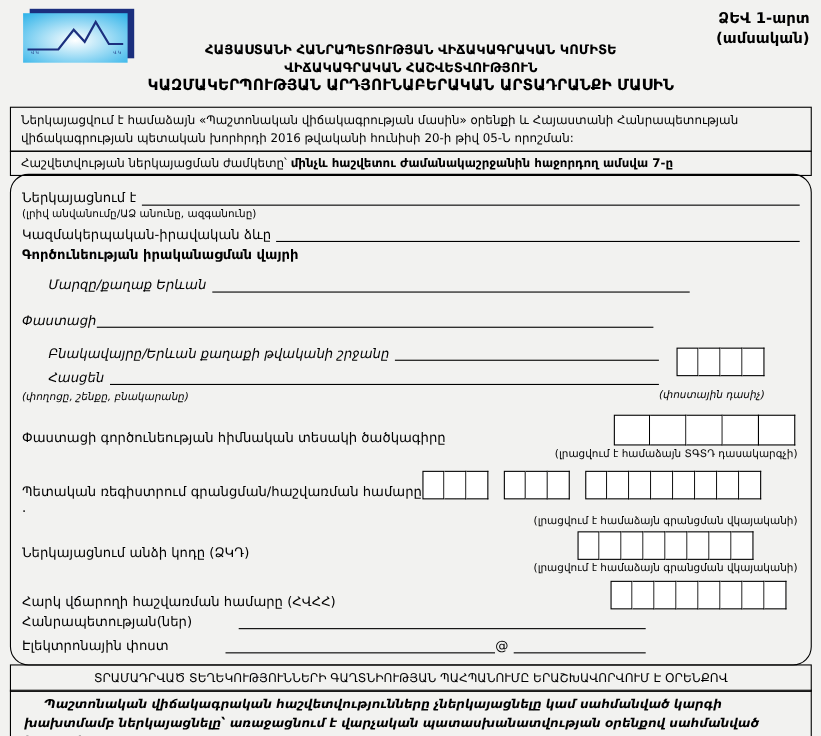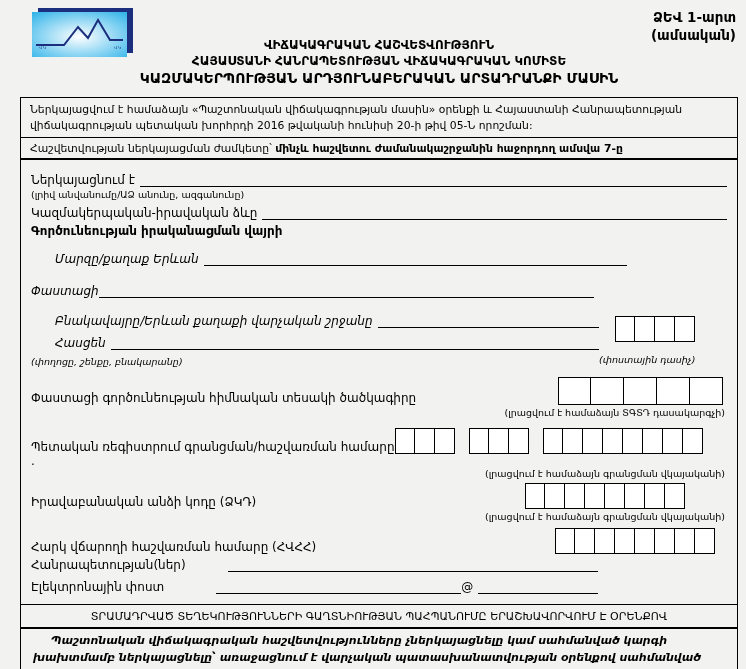--- a/index.html
+++ b/index.html
@@ -3,36 +3,36 @@
 <meta charset="utf-8">
 <style>
   html,body{margin:0;padding:0;}
   body{
     width:746px;height:669px;
     background:#f2f2f0;
     font-family:"DejaVu Sans",sans-serif;
     color:#000;
     -webkit-font-smoothing:antialiased;
   }
-  .page{position:relative;width:746px;height:669px;box-sizing:border-box;padding:5px 8px 0 20px;overflow:hidden;}
+  .page{position:relative;width:746px;height:669px;box-sizing:border-box;padding:5px 8px 0 9px;overflow:hidden;}
 
   
   .hdr{position:relative;height:92px;}
   .logo{position:absolute;left:10px;top:2px;}
   .form-code{position:absolute;right:2px;top:4px;text-align:right;font-weight:bold;font-size:13.5px;line-height:1.3;}
   .titles{text-align:center;padding-top:32px;font-weight:bold;}
   .titles .t1{font-size:12px;line-height:1.35;}
   .titles .t3{font-size:14px;line-height:1.4;}
 
   
   .box{border:1.5px solid #000;box-sizing:border-box;background:transparent;}
   .box + .box{margin-top:-1.5px;}
   .box.legal{padding:4px 9px;font-size:10.8px;line-height:1.45;}
   .box.deadline{padding:4px 9px;font-size:10.8px;}
-  .box.main{padding:6px 10px 10px 10px;font-size:12px;}
+  .box.main{padding:6px 10px 10px 10px;font-size:12px;border-radius:17px;}
   .box.confid{padding:5px 8px;text-align:center;font-size:11px;}
   .box.warn{padding:5px 12px 7px 12px;font-size:11px;font-weight:bold;font-style:italic;line-height:1.5;}
   .warn p{margin:0;text-indent:18px;}
 
   
   .row{display:flex;align-items:flex-end;}
   .row .lbl{white-space:nowrap;}
   .fill{flex:1;border-bottom:1px solid #000;height:13px;margin-left:5px;min-width:20px;}
   .fill.fixed{flex:none;}
   .spacer{flex:1;}
@@ -80,22 +80,22 @@
         <polyline points="6,38 34,38 48,20 58,31 68,13 80,33 93,33" fill="none" stroke="#1b2f7e" stroke-width="2"></polyline>
         <text x="9" y="42" font-size="4" fill="#1b2f7e">Վ Կ</text>
         <text x="84" y="42" font-size="4" fill="#1b2f7e">Վ Կ</text>
       </svg>
     </div>
     <div class="form-code">
       <div>ՁԵՎ 1-արտ</div>
       <div>(ամսական)</div>
     </div>
     <div class="titles">
+      <div class="t1">ՀԱՅԱՍՏԱՆԻ ՀԱՆՐԱՊԵՏՈՒԹՅԱՆ ՎԻՃԱԿԱԳՐԱԿԱՆ ԿՈՄԻՏԵ</div>
       <div class="t1">ՎԻՃԱԿԱԳՐԱԿԱՆ ՀԱՇՎԵՏՎՈՒԹՅՈՒՆ</div>
-      <div class="t1">ՀԱՅԱՍՏԱՆԻ ՀԱՆՐԱՊԵՏՈՒԹՅԱՆ ՎԻՃԱԿԱԳՐԱԿԱՆ ԿՈՄԻՏԵ</div>
       <div class="t3">ԿԱԶՄԱԿԵՐՊՈՒԹՅԱՆ ԱՐԴՅՈՒՆԱԲԵՐԱԿԱՆ ԱՐՏԱԴՐԱՆՔԻ ՄԱՍԻՆ</div>
     </div>
   </div>
 
   <div class="box legal">
     <span>Ներկայացվում է համաձայն «Պաշտոնական վիճակագրության մասին» օրենքի և Հայաստանի Հանրապետության վիճակագրության պետական խորհրդի 2016 թվականի հունիսի 20-ի թիվ 05-Ն որոշման:</span>
   </div>
 
   <div class="box deadline">
     <span>Հաշվետվության ներկայացման ժամկետը՝</span>
@@ -123,21 +123,21 @@
     </div>
 
     <div class="row mt18">
       <span class="lbl ital">Փաստացի</span>
       <span class="fill" style="margin-right:133px;margin-left:0;"></span>
     </div>
 
     <div class="addr">
       <div class="addr-left">
         <div class="row">
-          <span class="lbl ital indent">Բնակավայրը/Երևան քաղաքի վարչական շրջանը</span>
+          <span class="lbl ital indent">Բնակավայրը/Երևան քաղաքի թվականի շրջանը</span>
           <span class="fill"></span>
         </div>
         <div class="row mt8">
           <span class="lbl ital indent">Հասցեն</span>
           <span class="fill"></span>
         </div>
         <div class="caption cap-center ital mt6">(փողոցը, շենքը, բնակարանը)</div>
       </div>
       <div class="addr-right">
         <div class="cells">
@@ -188,21 +188,21 @@
             <span class="cell"></span>
           </div>
       </div>
     </div>
     <div class="row">
       <span>.</span>
     </div>
     <div class="caption cap-right" style="margin-right:2px;">(լրացվում է համաձայն գրանցման վկայականի)</div>
 
     <div class="row mt12">
-      <span class="lbl">Իրավաբանական անձի կոդը (ՁԿԴ)</span>
+      <span class="lbl">Ներկայացնում անձի կոդը (ՁԿԴ)</span>
       <span class="spacer"></span>
       <div class="cells" style="margin-right:42px;">
           <span class="cell"></span>
           <span class="cell"></span>
           <span class="cell"></span>
           <span class="cell"></span>
           <span class="cell"></span>
           <span class="cell"></span>
           <span class="cell"></span>
           <span class="cell"></span>

